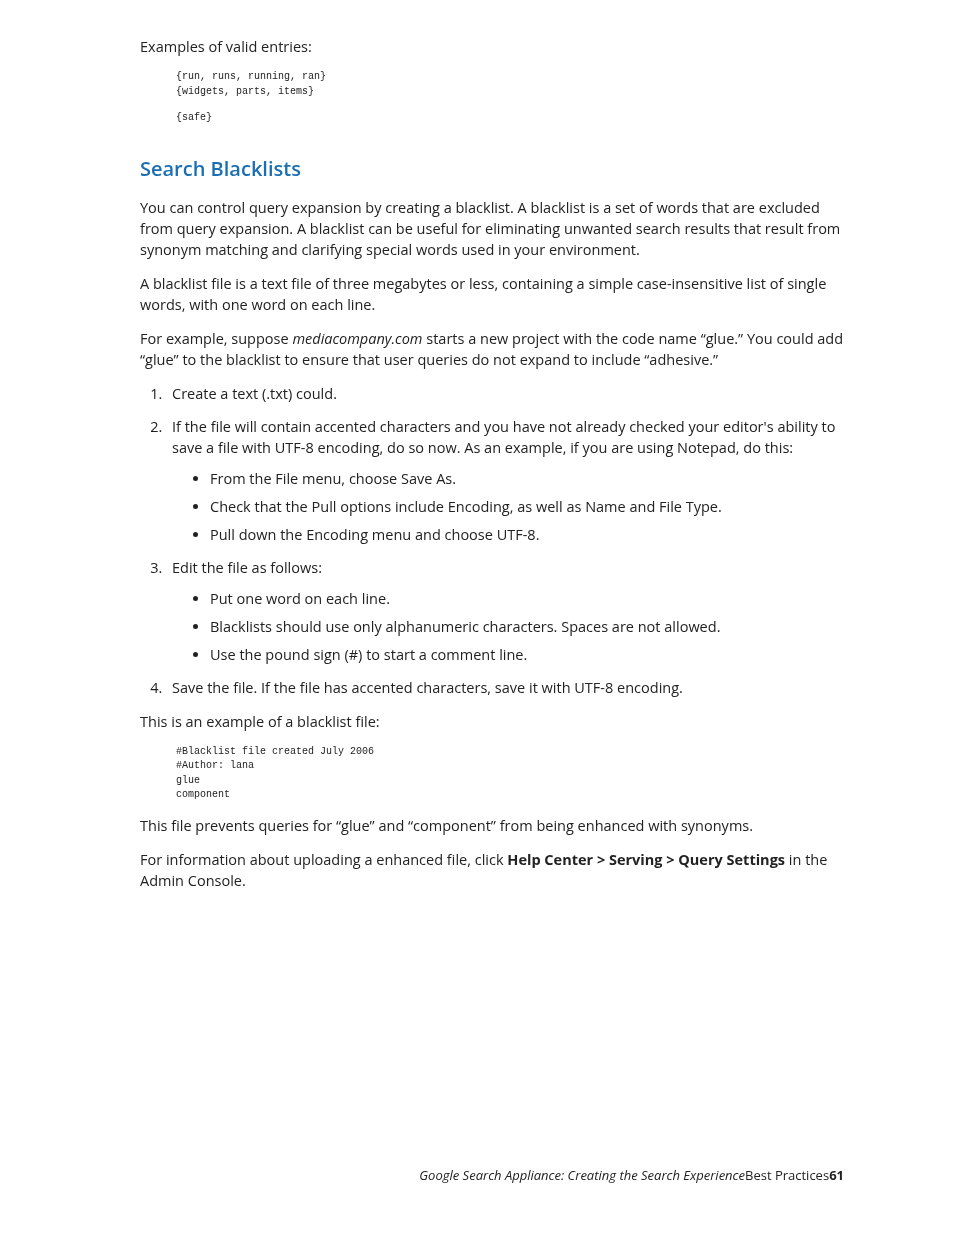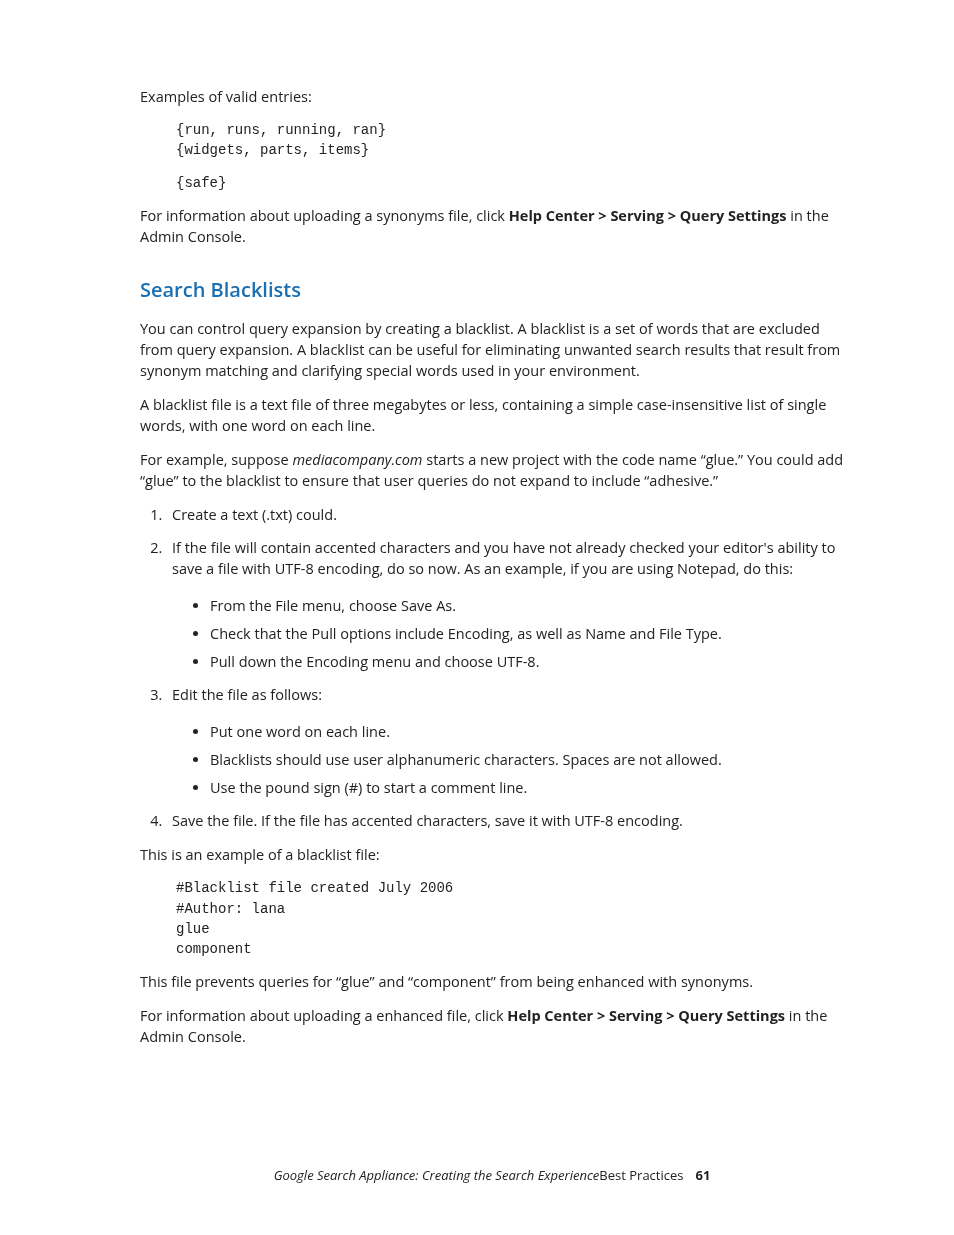--- a/index.html
+++ b/index.html
@@ -8,27 +8,27 @@
       line-height: 1.45;
       color: #222;
       margin: 0;
       padding: 0;
       background: #fff;
     }
     .page {
       width: 954px;
       height: 1235px;
       box-sizing: border-box;
-      padding: 86px 110px 50px 140px;
+      padding: 36px 110px 50px 140px;
       position: relative;
     }
     p { margin: 0 0 13px 0; }
     .code-block {
       font-family: "Courier New", monospace;
-      font-size: 14px;
+      font-size: 10px;
       margin: 6px 0 12px 36px;
       white-space: pre;
       line-height: 1.45;
     }
     h2 {
       color: #1a6fb3;
       font-size: 20px;
       font-weight: 600;
       margin: 28px 0 14px 0;
     }
@@ -37,53 +37,50 @@
     ol {
       margin: 0 0 13px 0;
       padding-left: 26px;
     }
     ol > li {
       margin-bottom: 12px;
       padding-left: 6px;
     }
     ul {
       list-style-type: disc;
-      margin: 16px 0 0 0;
+      margin: 10px 0 0 0;
       padding-left: 38px;
     }
     ul > li {
       margin-bottom: 7px;
     }
     .footer {
       position: absolute;
       bottom: 50px;
       left: 140px;
       right: 110px;
       font-size: 13px;
       display: flex;
-      justify-content: center;
+      justify-content: flex-end;
       align-items: baseline;
     }
     .footer-left { font-style: italic; }
-    .footer-right .page-num { font-weight: 700; margin-left: 12px; }
+    .footer-right .page-num { font-weight: 700; }
   </style>
 </head>
 <body>
 
 <div class="page">
 
   <p>Examples of valid entries:</p>
   <div class="code-block">{run, runs, running, ran}
 {widgets, parts, items}</div>
 
   <div class="code-block">{safe}</div>
 
-  <p>
-    <span>For information about uploading a synonyms file, click </span><span class="bold">Help Center &gt; Serving &gt; Query Settings</span><span> in the Admin Console.</span>
-  </p>
 
   <h2>Search Blacklists</h2>
 
   <p>You can control query expansion by creating a blacklist. A blacklist is a set of words that are excluded from query expansion. A blacklist can be useful for eliminating unwanted search results that result from synonym matching and clarifying special words used in your environment.</p>
 
   <p>A blacklist file is a text file of three megabytes or less, containing a simple case-insensitive list of single words, with one word on each line.</p>
 
   <p>
     <span>For example, suppose </span><span class="italic">mediacompany.com</span><span> starts a new project with the code name “glue.” You could add “glue” to the blacklist to ensure that user queries do not expand to include “adhesive.”</span>
   </p>
@@ -96,21 +93,21 @@
       <ul>
         <li>From the File menu, choose Save As.</li>
         <li>Check that the Pull options include Encoding, as well as Name and File Type.</li>
         <li>Pull down the Encoding menu and choose UTF-8.</li>
       </ul>
     </li>
     <li>
       <span>Edit the file as follows:</span>
       <ul>
         <li>Put one word on each line.</li>
-        <li>Blacklists should use user alphanumeric characters. Spaces are not allowed.</li>
+        <li>Blacklists should use only alphanumeric characters. Spaces are not allowed.</li>
         <li>Use the pound sign (#) to start a comment line.</li>
       </ul>
     </li>
     <li>Save the file. If the file has accented characters, save it with UTF-8 encoding.</li>
   </ol>
 
   <p>This is an example of a blacklist file:</p>
   <div class="code-block">#Blacklist file created July 2006
 #Author: lana
 glue

